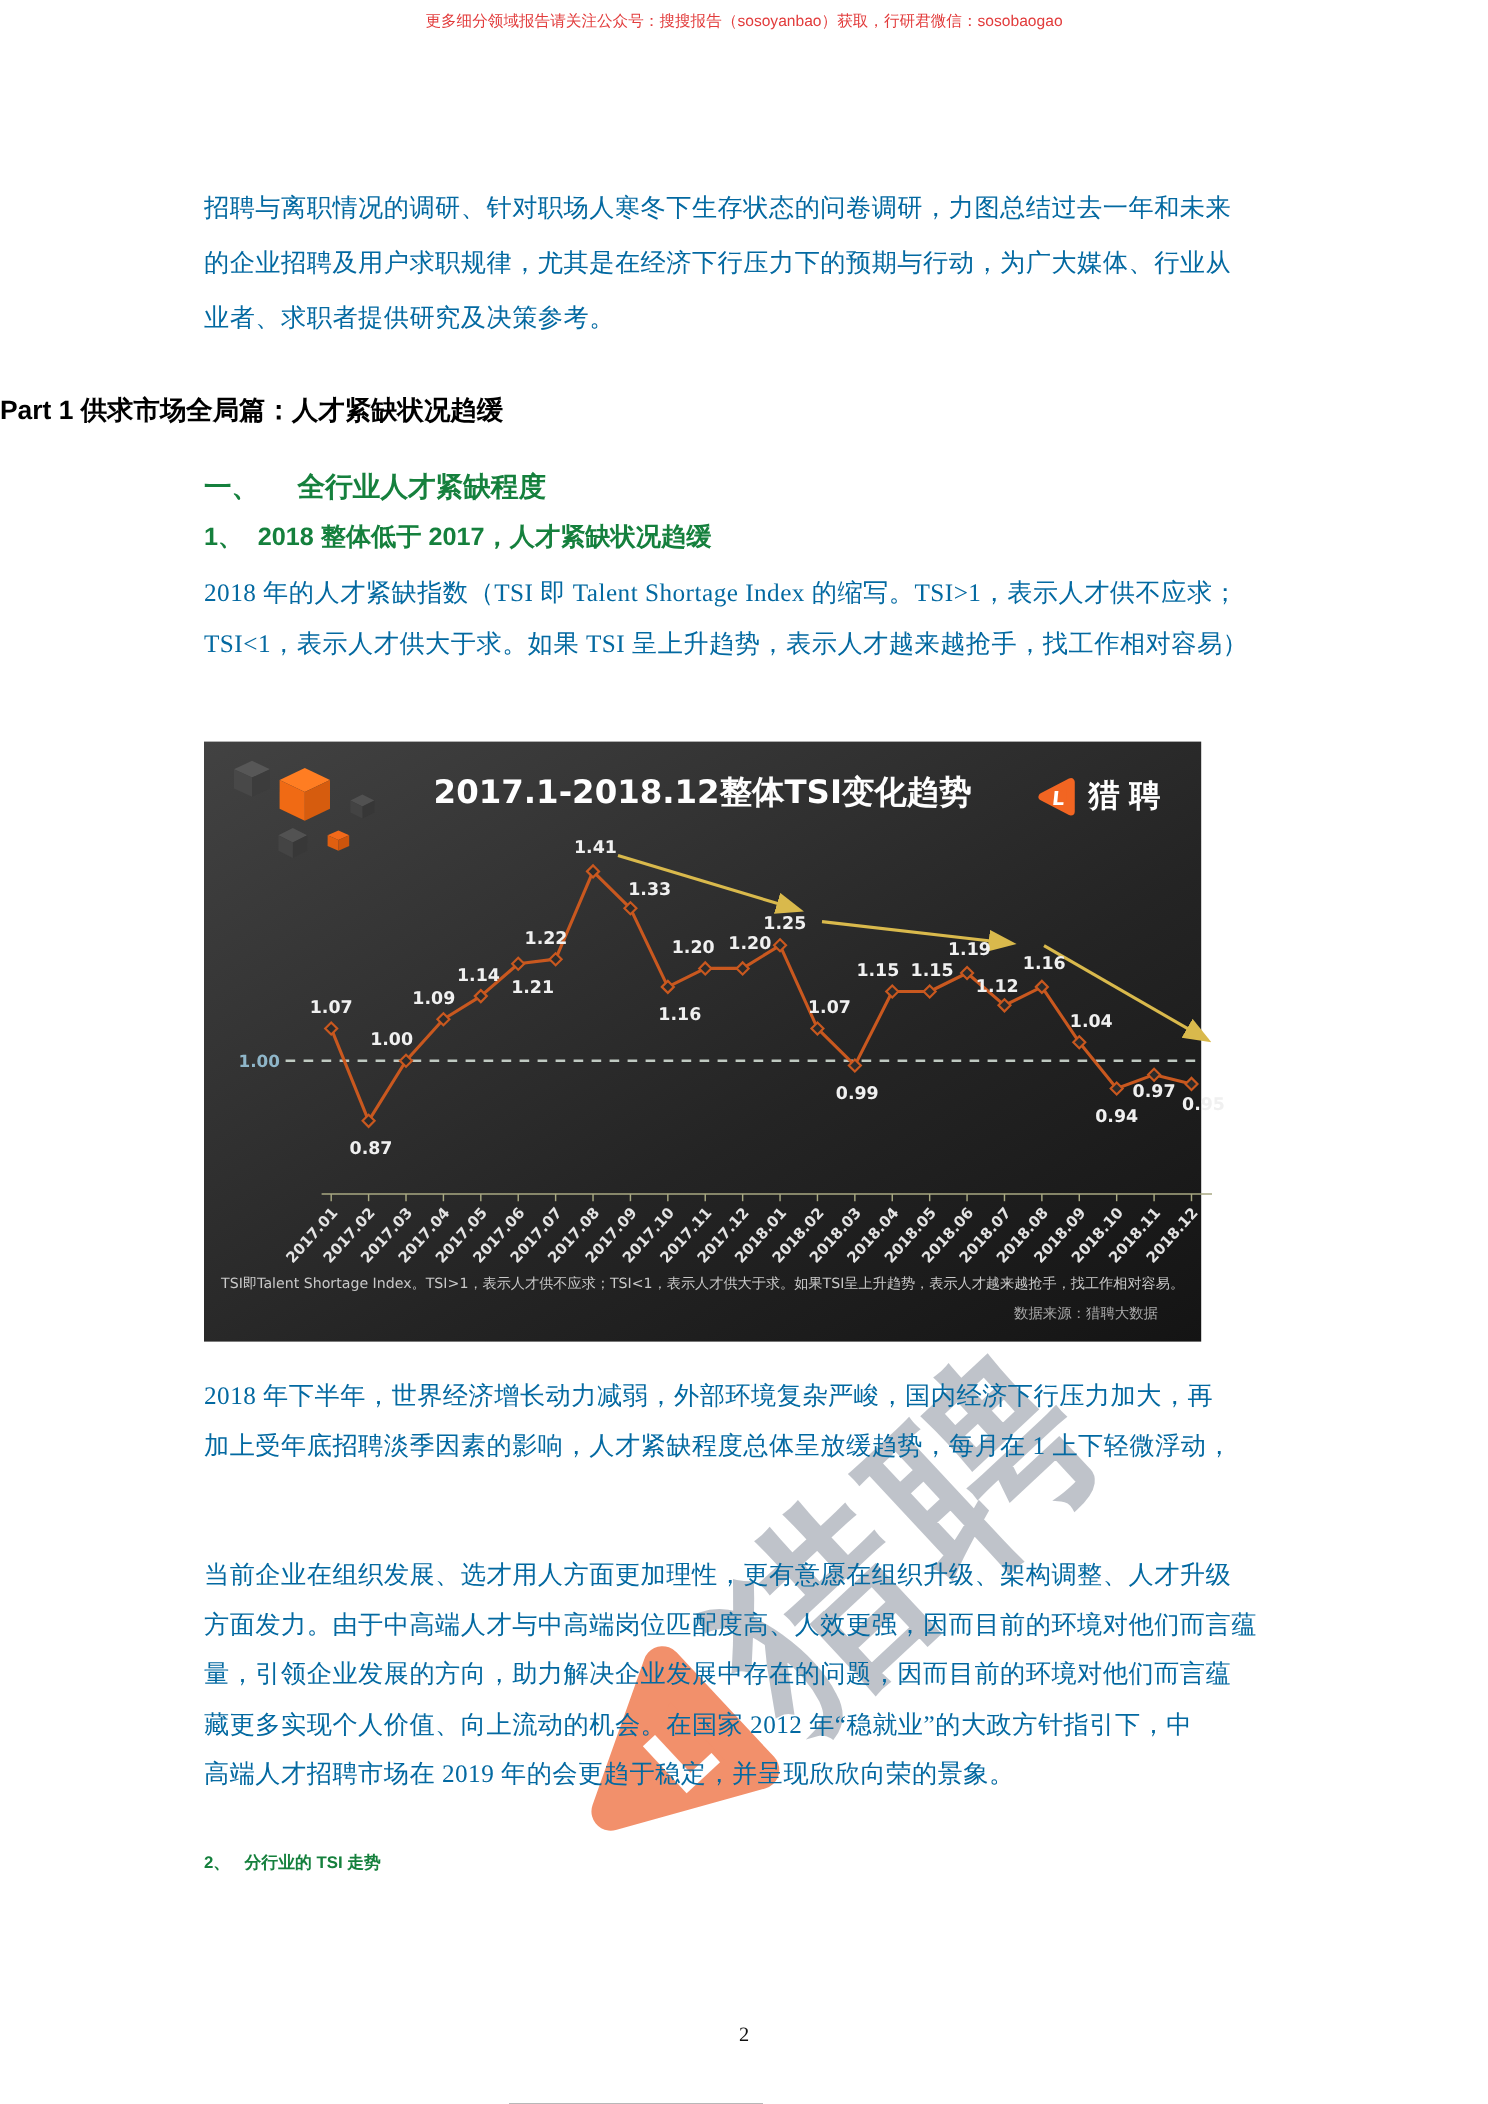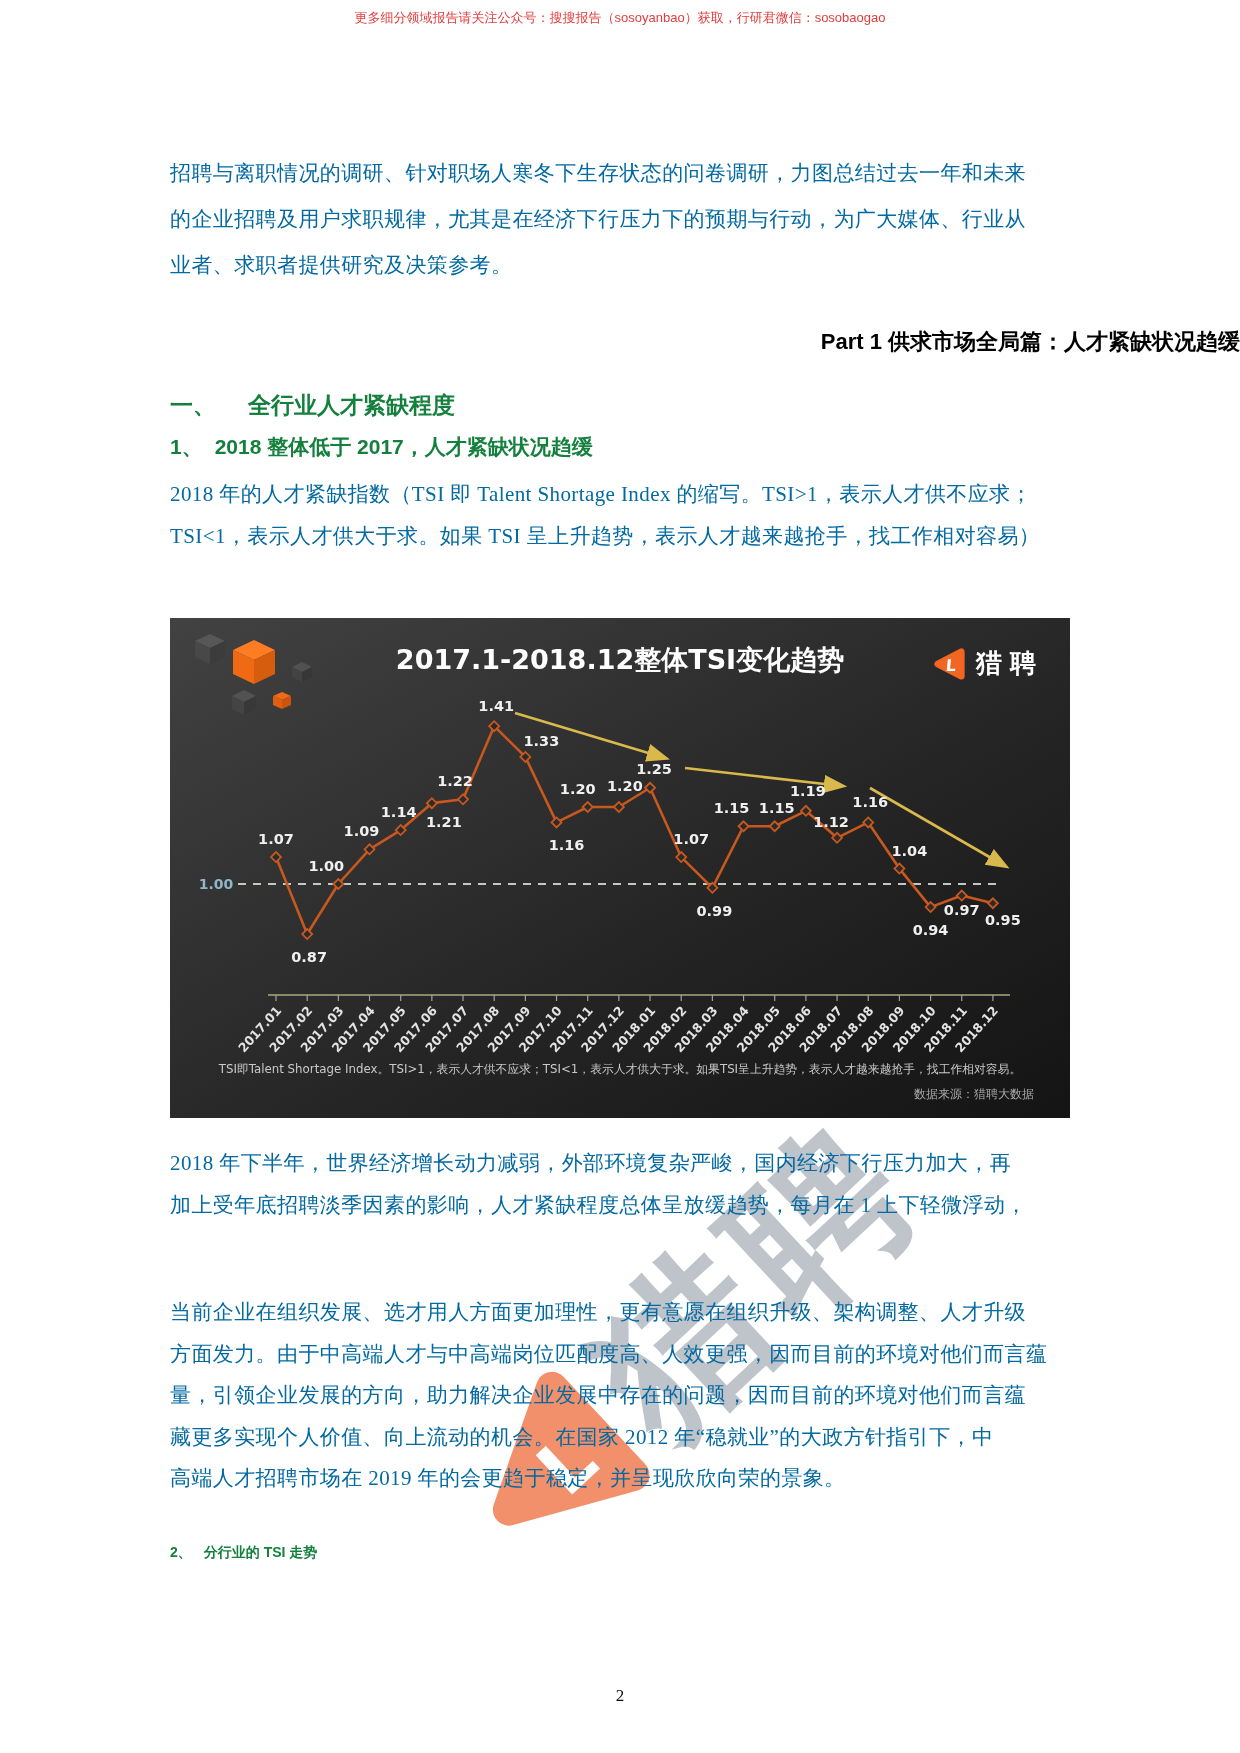--- a/index.html
+++ b/index.html
@@ -4,37 +4,37 @@
 <style>
   html,body{margin:0;padding:0;background:#888;}
   .page{position:relative;width:1240px;height:1753px;background:#ffffff;margin:0 auto;
         font-family:"Liberation Serif","DejaVu Serif",serif;overflow:hidden;}
   .abs{position:absolute;}
   .red-header{top:9px;left:0;width:100%;text-align:center;color:#e23c3c;
               font-family:"Liberation Sans","DejaVu Sans",sans-serif;font-size:13px;}
   .para{left:170px;width:905px;color:#0369a1;font-size:21px;z-index:2;}
   .para .line{white-space:nowrap;letter-spacing:0.4px;height:46px;line-height:46px;overflow:visible;}
   .para.tight .line{height:41.5px;line-height:41.5px;}
-  .h-center{left:0;width:100%;text-align:right;font-family:"Liberation Sans","DejaVu Sans",sans-serif;
+  .h-center{left:0;width:100%;text-align:left;font-family:"Liberation Sans","DejaVu Sans",sans-serif;
             font-weight:bold;color:#000;font-size:22px;z-index:2;}
   .h-sec{left:170px;font-family:"Liberation Sans","DejaVu Sans",sans-serif;font-weight:bold;color:#15803d;z-index:2;}
   .sec-num{display:inline-block;min-width:78px;}
   .sub-num{display:inline-block;margin-right:12px;}
   .page-num{left:0;width:100%;text-align:center;font-size:17px;color:#111;}
 
   
   .watermark{left:400px;top:1130px;width:580px;height:420px;z-index:1;pointer-events:none;
              display:flex;align-items:center;justify-content:center;transform:rotate(-43deg);}
   .wm-row{display:flex;align-items:center;gap:14px;}
   .wm-text{font-family:"Liberation Sans","DejaVu Sans",sans-serif;font-weight:bold;font-size:168px;
            color:rgba(122,130,144,0.48);letter-spacing:14px;line-height:1;}
   .wm-badge{opacity:0.72;}
 
   
-  .chart{left:170px;top:618px;width:900px;height:500px;z-index:2;
+  .chart{left:170px;top:618px;width:831px;height:500px;z-index:2;
          background:linear-gradient(150deg,#424242 0%,#333333 30%,#242424 60%,#141414 100%);}
   .chart-title{position:absolute;top:24px;left:0;width:100%;text-align:center;color:#fefefe;
                font-family:"DejaVu Sans","Liberation Sans",sans-serif;font-weight:bold;font-size:27px;}
   .chart-logo{position:absolute;top:28px;right:26px;display:flex;align-items:center;gap:9px;}
   .chart-logo .logo-text{color:#fff;font-family:"DejaVu Sans","Liberation Sans",sans-serif;
                          font-weight:bold;font-size:26px;letter-spacing:8px;}
   .chart-foot{position:absolute;top:444px;left:0;width:100%;text-align:center;color:#c9c9c9;
               font-family:"DejaVu Sans","Liberation Sans",sans-serif;font-size:11.8px;}
   .chart-src{position:absolute;top:468px;right:36px;color:#a9a9a9;
              font-family:"DejaVu Sans","Liberation Sans",sans-serif;font-size:12px;}

